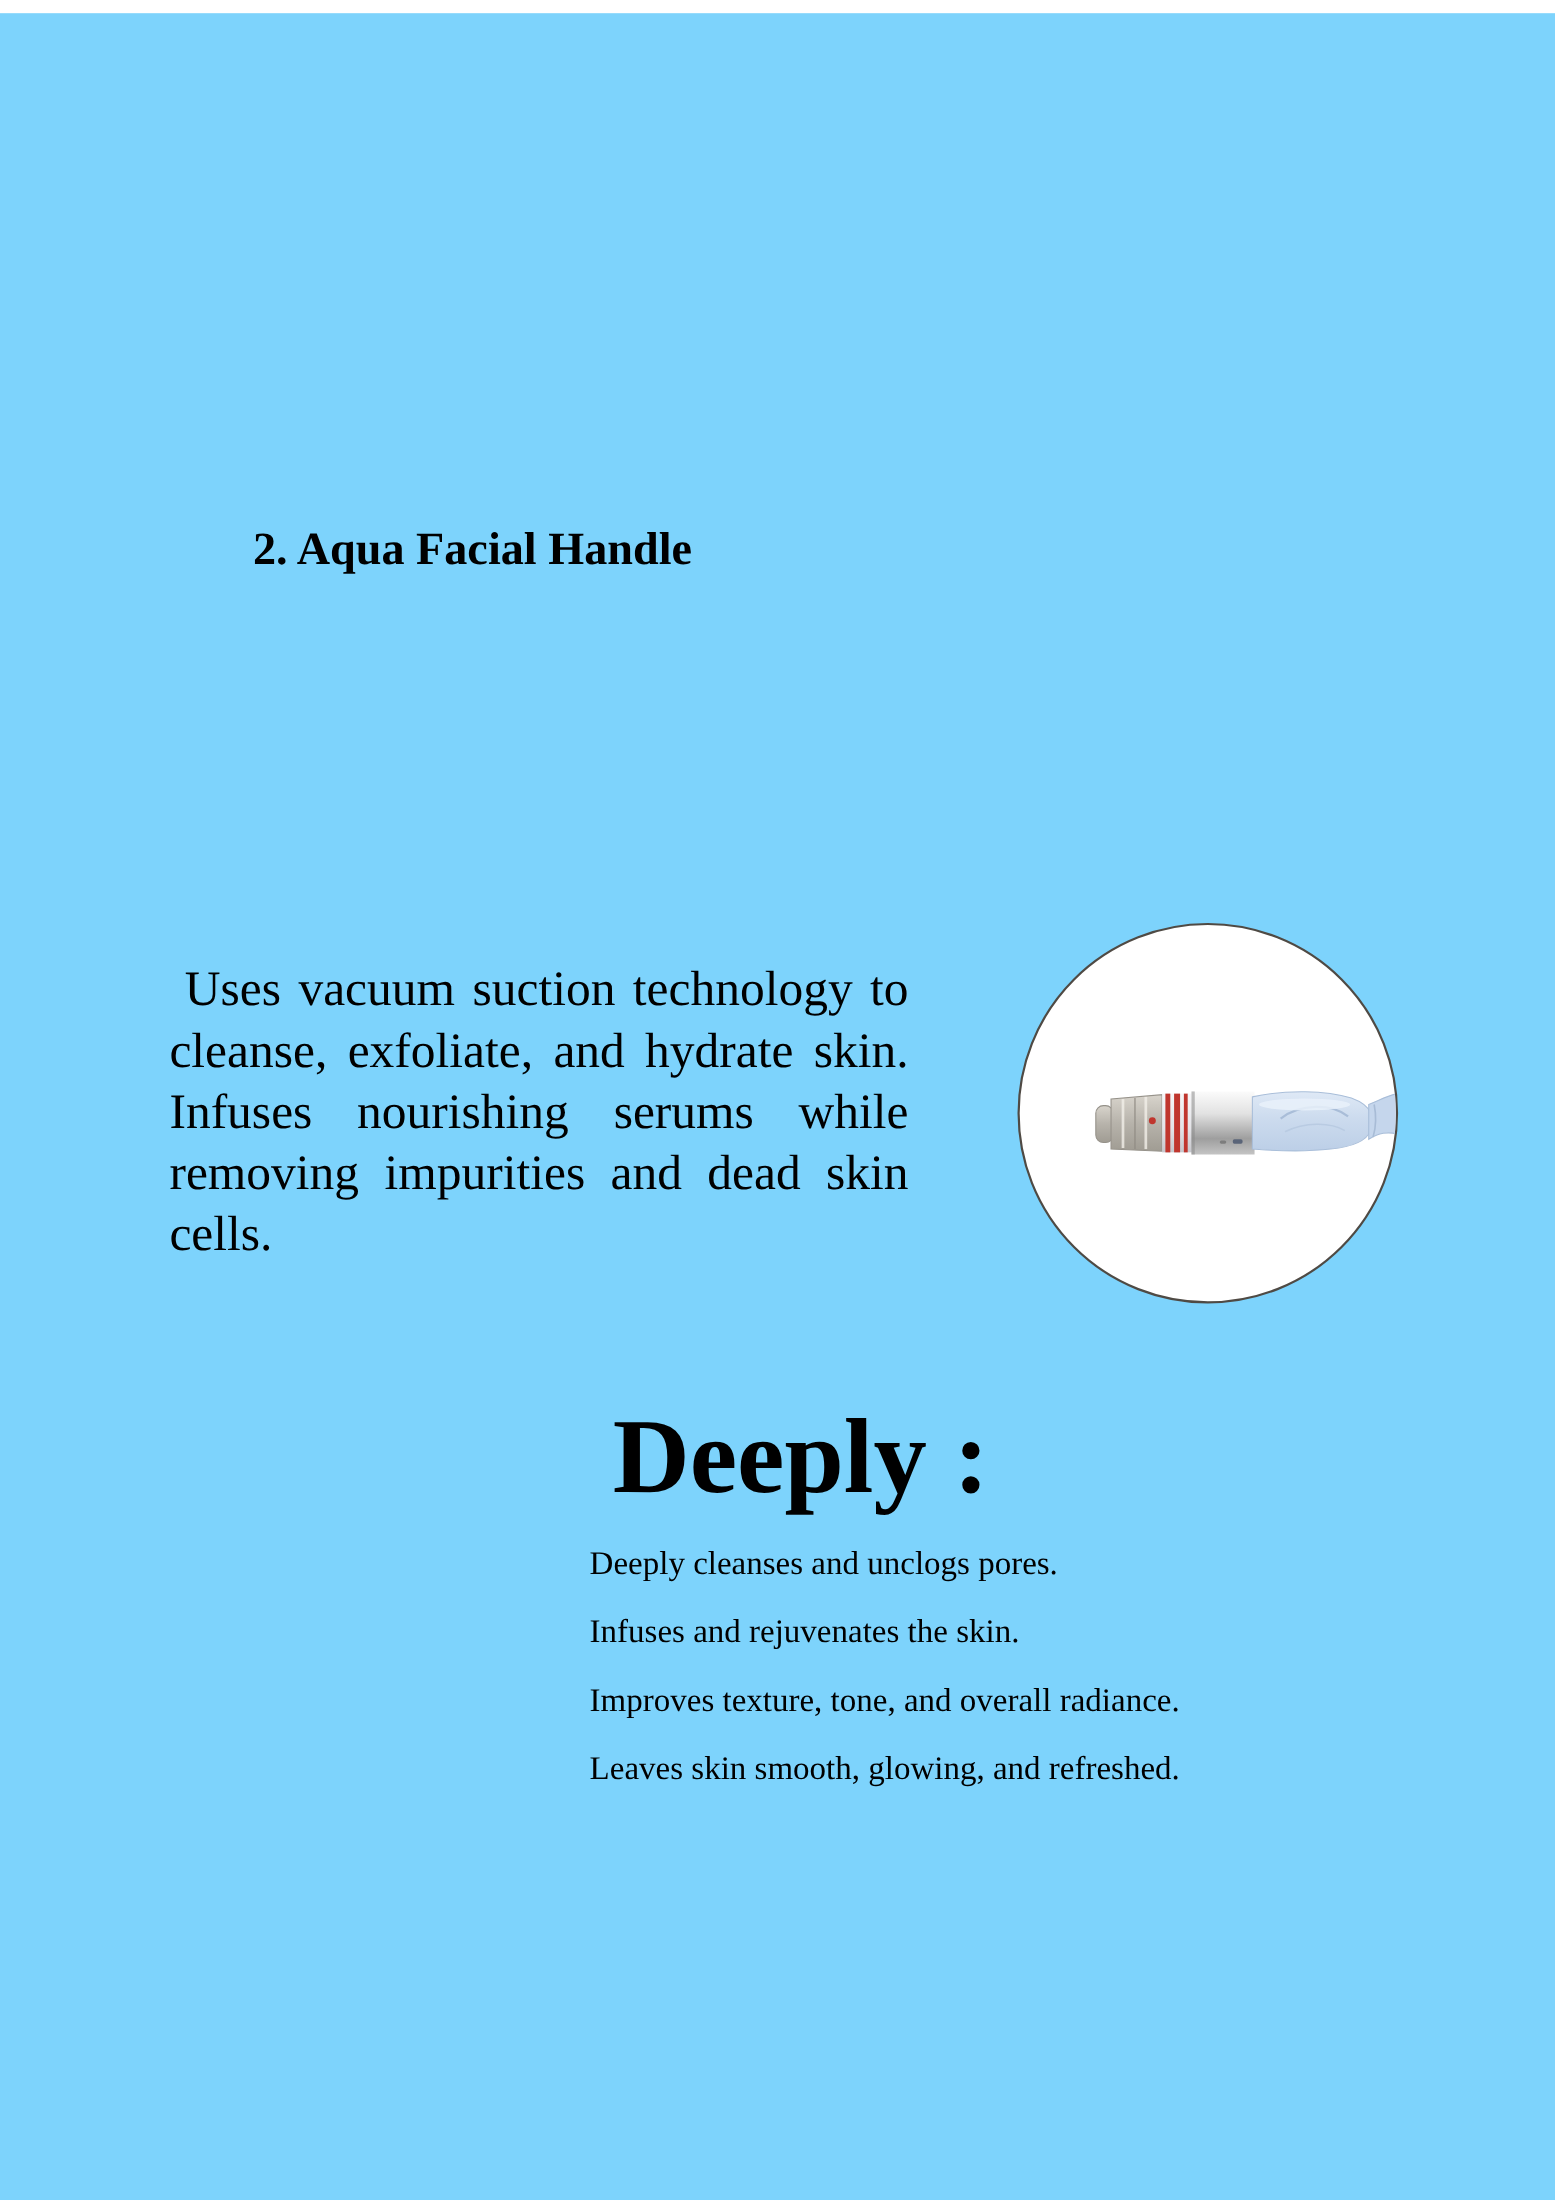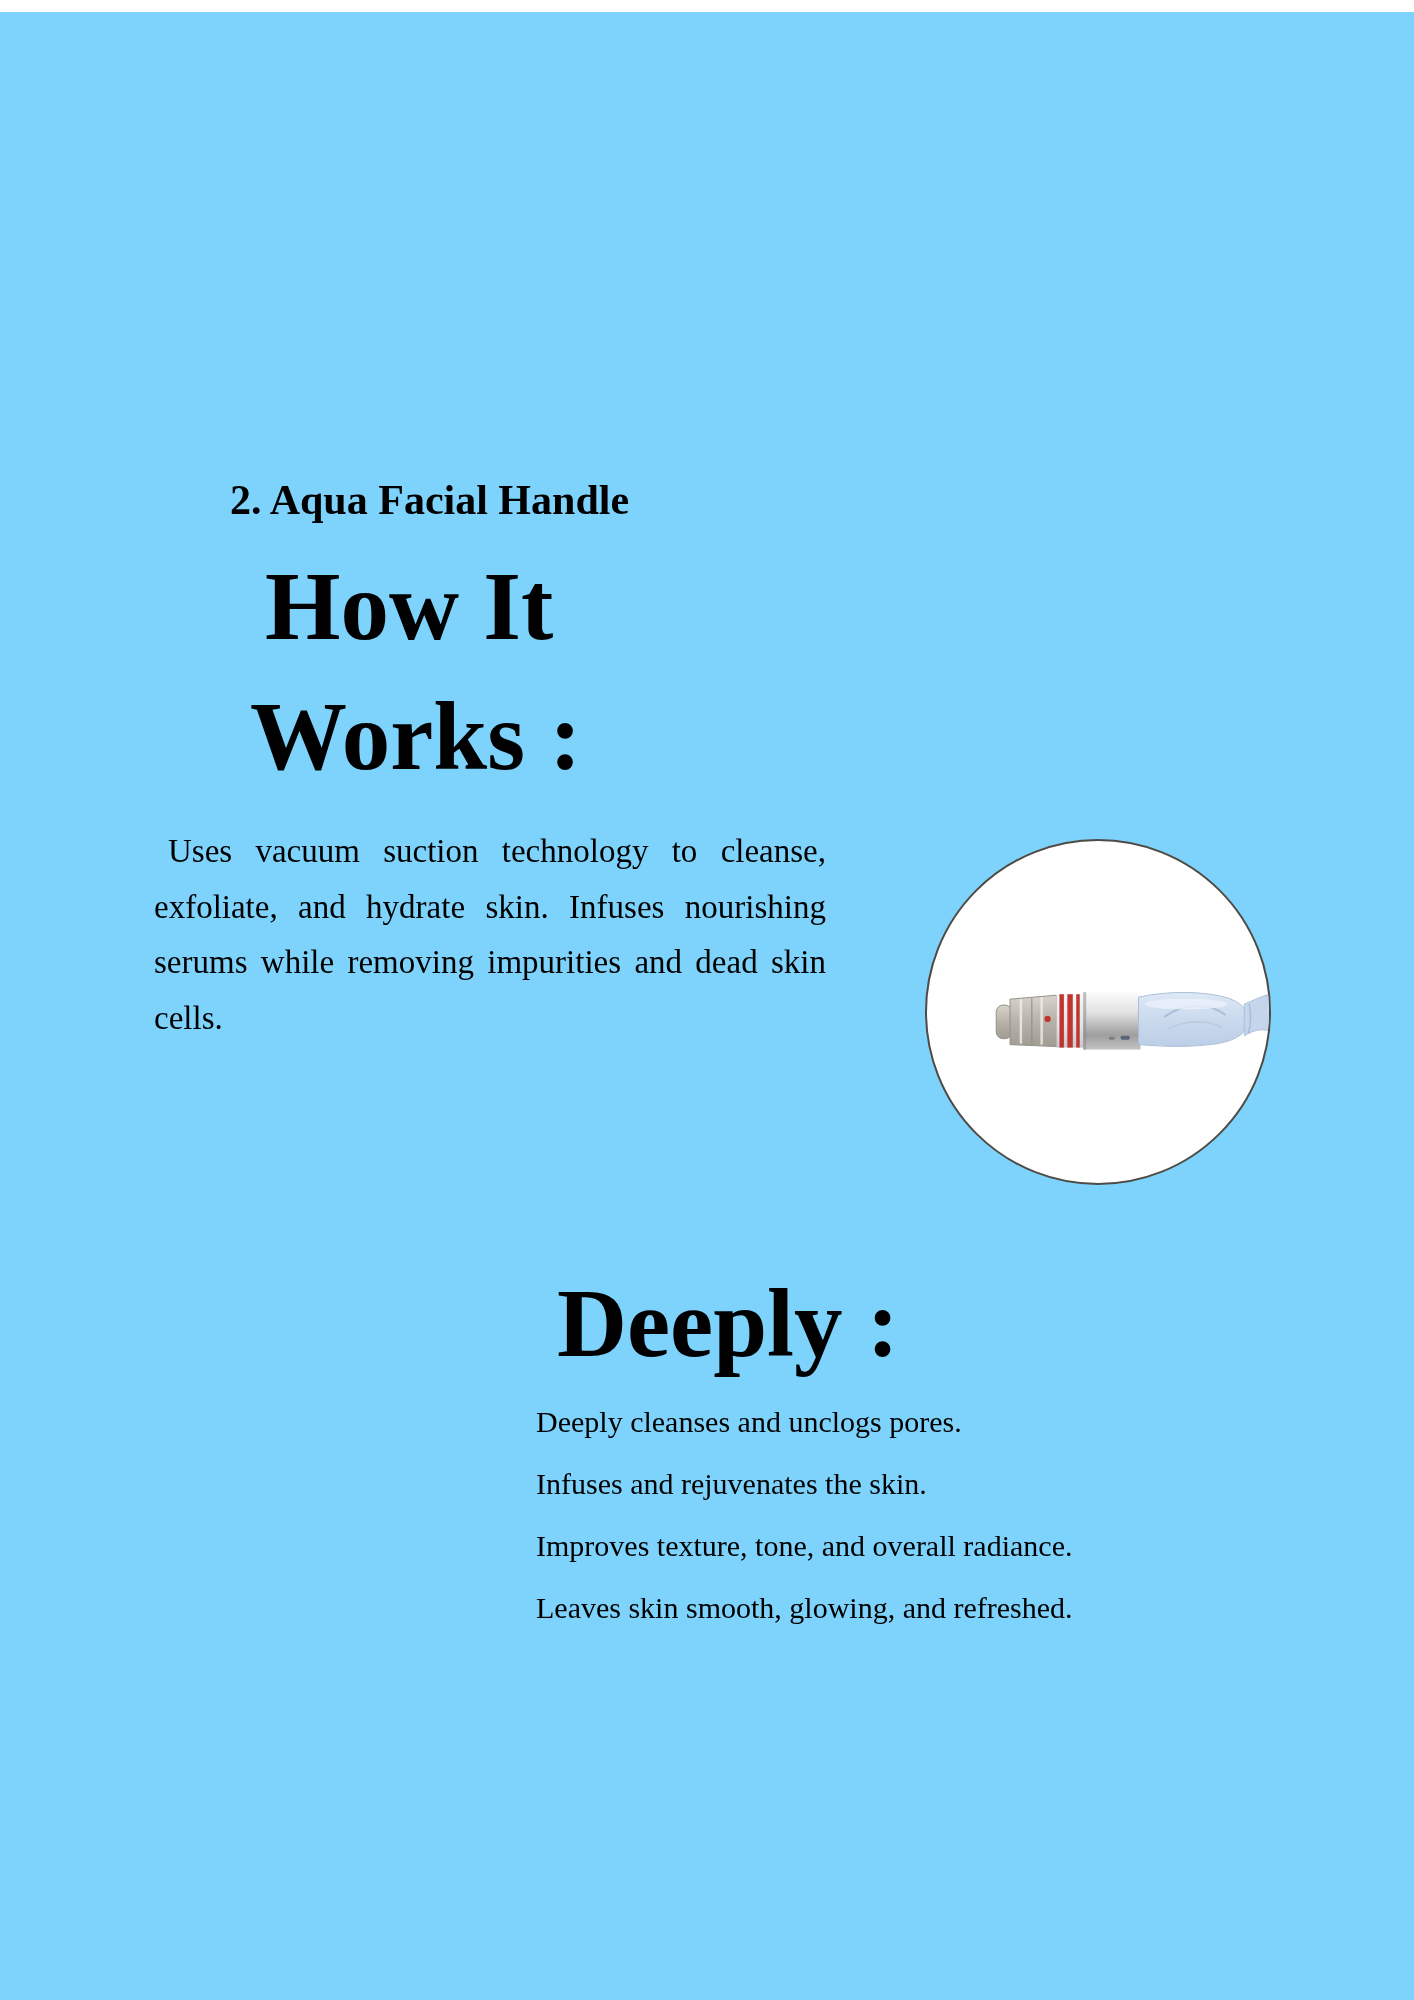--- a/index.html
+++ b/index.html
@@ -31,23 +31,23 @@
     font-weight: bold;
     line-height: 130px;
     white-space: nowrap;
   }
   #how-heading { left: 250px; top: 530px; }
   #how-heading .line1 { padding-left: 15px; }
   #effects-heading { left: 557px; top: 1247px; }
   .body-paragraph {
     position: absolute;
     left: 154px;
-    top: 812px;
+    top: 860px;
     width: 672px;
-    font-size: 33px;
+    font-size: 45px;
     line-height: 55.5px;
     text-align: justify;
     text-indent: 14px;
   }
   .effects-list {
     position: absolute;
     left: 536px;
     top: 1379px;
     width: 630px;
     font-size: 30px;
@@ -67,24 +67,20 @@
   }
   .photo-circle svg { display: block; width: 100%; height: 100%; }
 </style>
 </head>
 <body>
 
 <div id="page">
 
   <div class="section-title">2. Aqua Facial Handle</div>
 
-  <div id="how-heading" class="big-heading">
-    <div class="line1">How It</div>
-    <div class="line2">Works :</div>
-  </div>
 
   <div class="body-paragraph">Uses vacuum suction technology to cleanse, exfoliate, and hydrate skin. Infuses nourishing serums while removing impurities and dead skin cells.</div>
 
   <div class="photo-circle">
     <svg viewBox="0 0 346 346" xmlns="http://www.w3.org/2000/svg">
       <defs>
         <linearGradient id="chromeGrad" x1="0" y1="0" x2="0" y2="1">
           <stop offset="0" stop-color="#fbfbfb"></stop>
           <stop offset="0.35" stop-color="#e2e2e2"></stop>
           <stop offset="0.75" stop-color="#9e9e9e"></stop>

